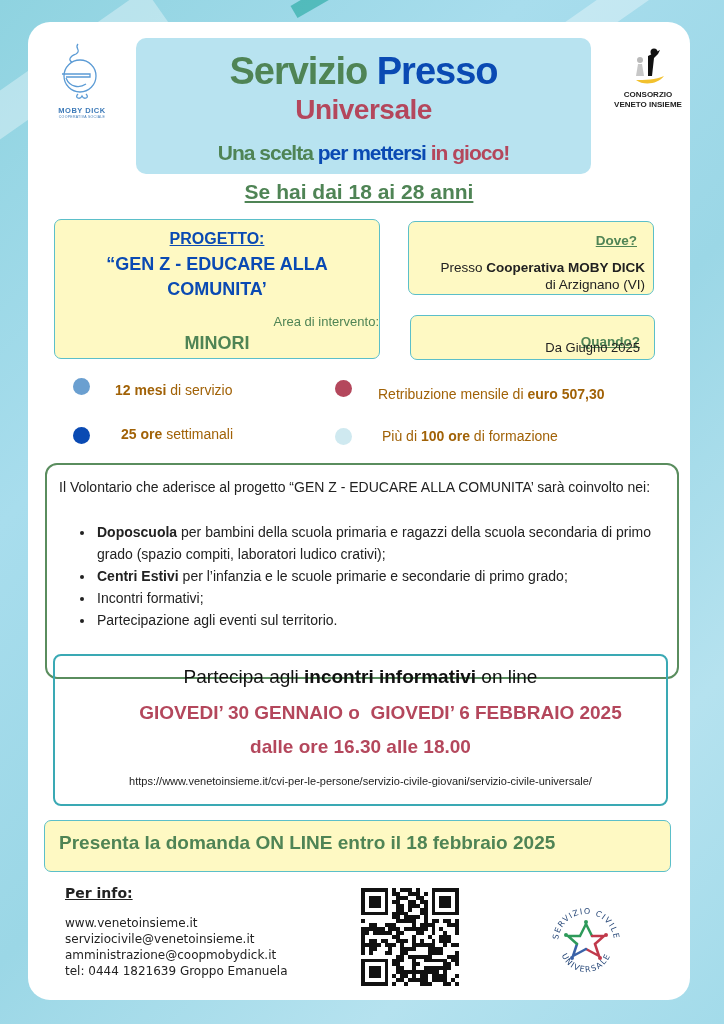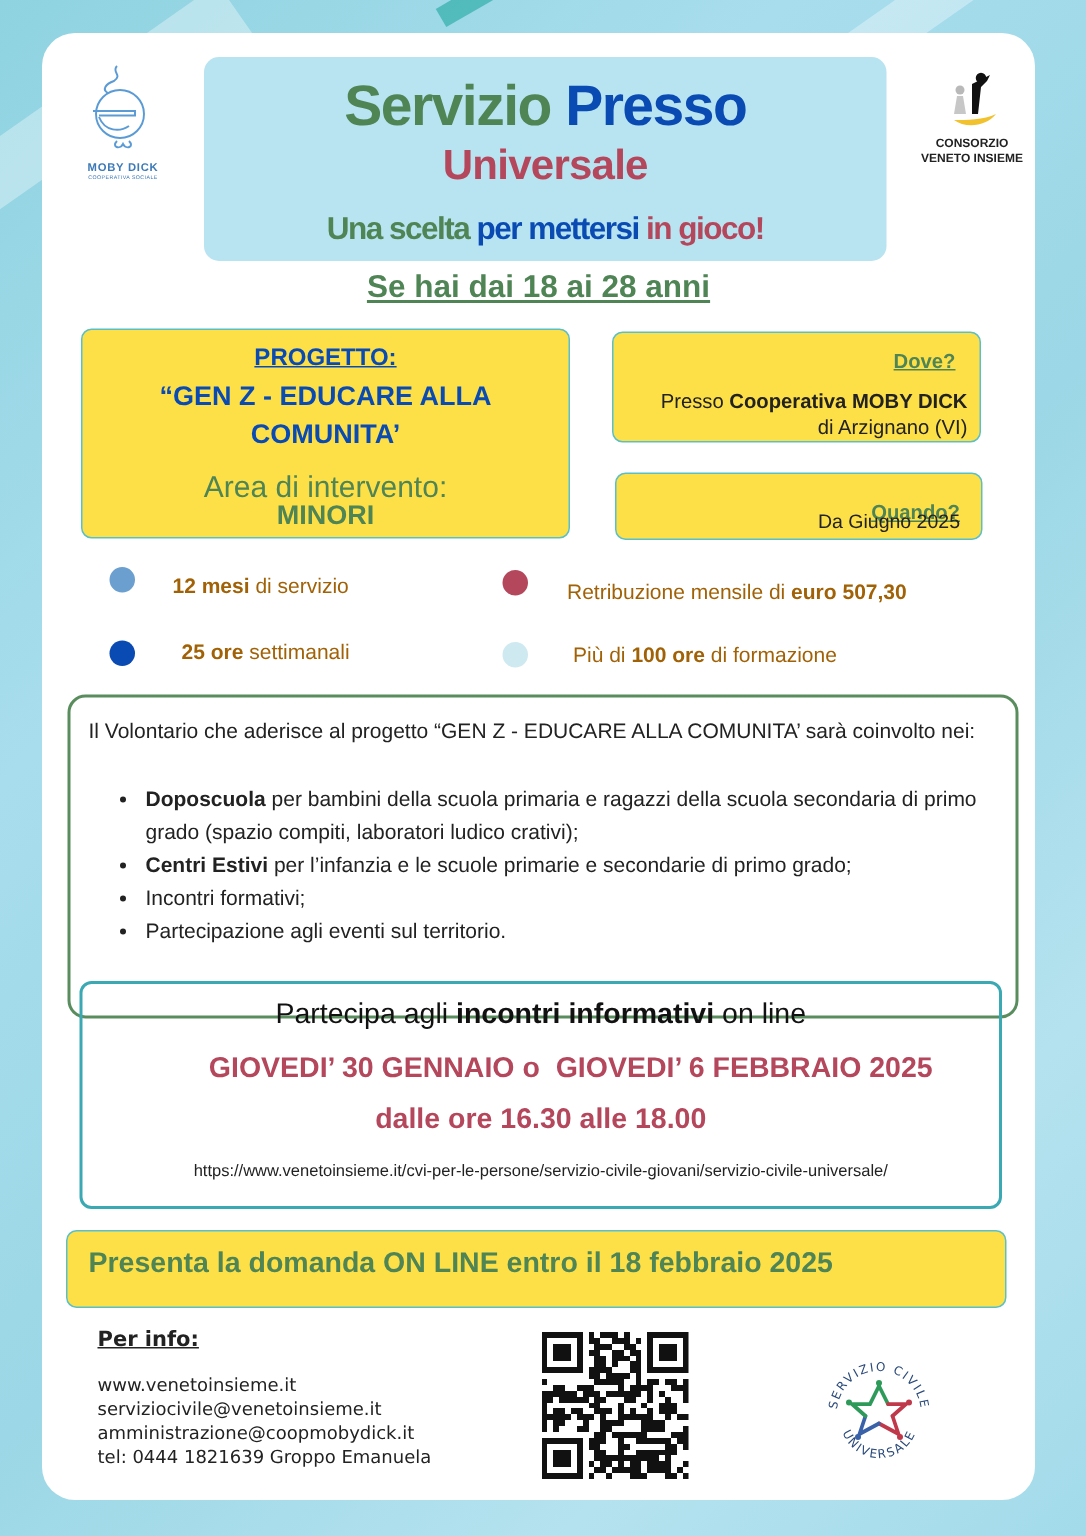--- a/index.html
+++ b/index.html
@@ -8,38 +8,38 @@
     background: linear-gradient(135deg, #8fd3e0 0%, #a8dded 30%, #9bd7e6 55%, #b5e2ef 80%, #a3dbea 100%);
     font-family: "Liberation Sans", sans-serif;
   }
   .bg-stripe { position:absolute; opacity:.35; background:#ffffff; transform:rotate(-35deg); }
   .bg-accent { position:absolute; left:290px; top:-10px; width:60px; height:14px; background:#3fb3b0; transform:rotate(-30deg); opacity:.8; }
   .card {
     position:absolute; left:28px; top:22px; width:662px; height:978px;
     background:#ffffff; border-radius:22px;
   }
   .abs { position:absolute; }
-  .lightbox { background:#fde047; border:1.5px solid #5bbfc9; border-radius:7px;text-decoration:underline; }
+  .lightbox { background:#fef9c3; border:1.5px solid #5bbfc9; border-radius:7px;text-decoration:underline; }
   .title-box { left:108px; top:16px; width:455px; height:136px; background:#b8e3f0; border-radius:10px; }
   .title-line1 { left:0; right:0; top:12px; text-align:center; font-size:38px; font-weight:bold; letter-spacing:-1px; }
   .title-line2 { left:0; right:0; top:56px; text-align:center; font-size:28px; font-weight:bold; letter-spacing:-0.5px; }
   .title-line3 { left:0; right:0; top:103px; text-align:center; font-size:21px; font-weight:bold; letter-spacing:-1px; }
   .green { color:#4f8455; } .blue { color:#0a4ab3; } .red { color:#b4475c; }
   .age { left:0; right:0; top:158px; text-align:center; font-size:21px; font-weight:bold; color:#4f8455; text-decoration:underline; }
 
   .moby-logo { left:28px; top:18px; width:52px; height:90px; text-align:center; }
   .moby-name { font-size:7.5px; font-weight:bold; color:#3d7ab8; letter-spacing:.5px; }
   .moby-sub { font-size:3.5px; color:#3d7ab8; letter-spacing:.3px; }
   .cvi-logo { left:580px; top:24px; width:80px; text-align:center; }
   .cvi-name { font-size:8px; font-weight:bold; color:#222; line-height:10px; }
 
   .proj-box { left:26px; top:197px; width:324px; height:138px; }
   .proj-label { left:0; right:0; top:10px; text-align:center; font-size:16px; font-weight:bold; color:#0a4ab3; text-decoration:underline; }
   .proj-name { left:10px; right:10px; top:32px; text-align:center; font-size:18px; font-weight:bold; color:#0a4ab3; line-height:25px; }
-  .area-label { left:0; right:0; top:94px; text-align:center; font-size:20px; color:#4f8455; }
+  .area-label { left:0; right:0; top:94px; text-align:right; font-size:13px; color:#4f8455; }
   .area-value { left:0; right:0; top:113px; text-align:center; font-size:18px; font-weight:bold; color:#4f8455; }
 
   .dove-box { left:380px; top:199px; width:244px; height:72px; }
   .box-label { right:16px; font-size:13.5px; font-weight:bold; color:#4f8455; text-decoration:underline; }
   .dove-text { right:8px; top:37px; text-align:right; font-size:13.5px; color:#222; line-height:17px; }
   .quando-box { left:382px; top:293px; width:243px; height:43px; }
   .quando-text { right:14px; top:24px; font-size:13px; color:#222; }
 
   .fact { font-size:14px; color:#a16207; }
   .dot { width:17px; height:17px; border-radius:50%; }

